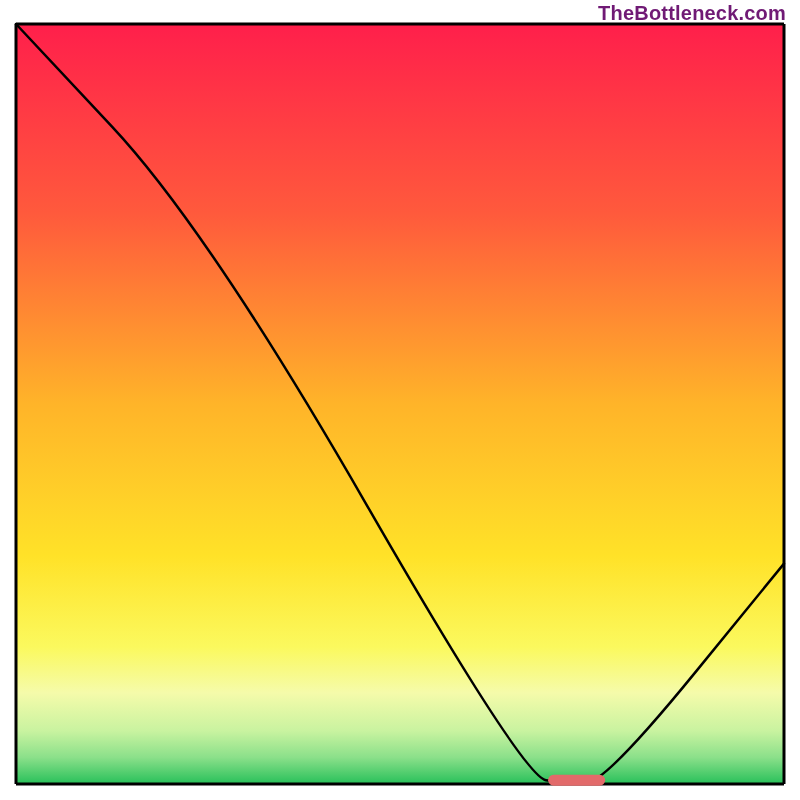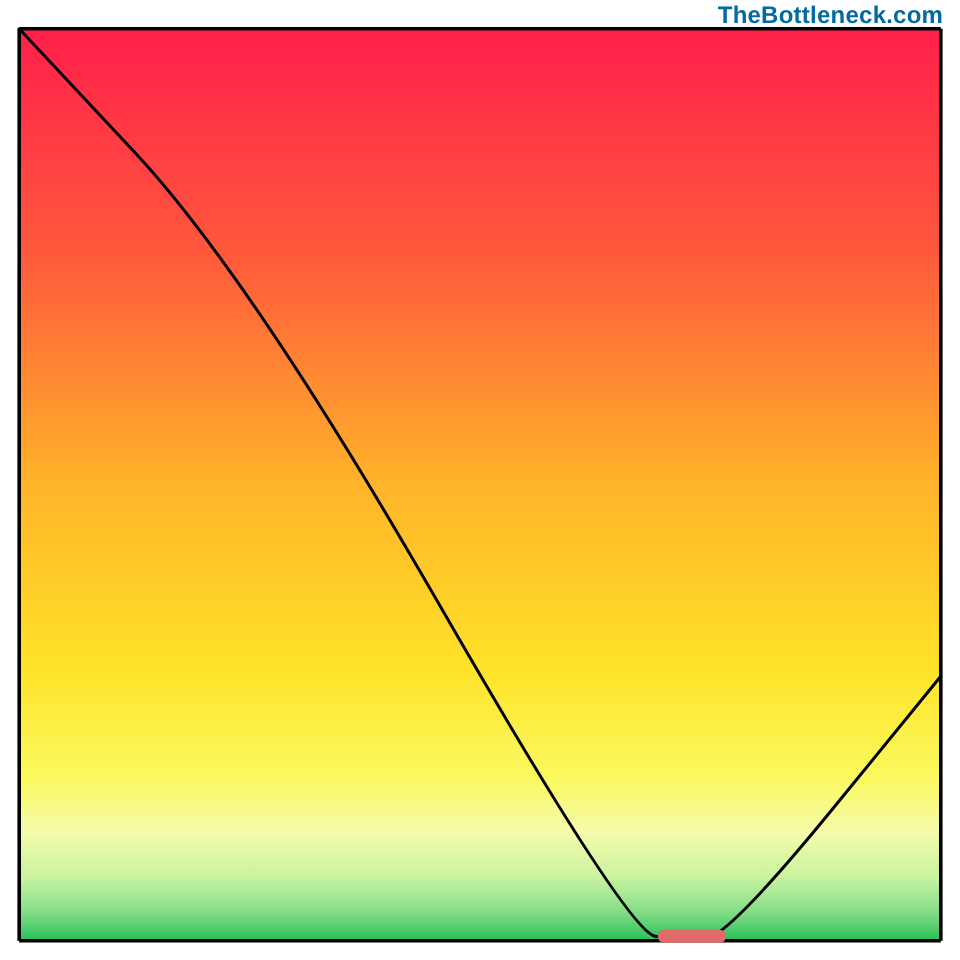--- a/index.html
+++ b/index.html
@@ -15,21 +15,21 @@
     width: 800px;
     height: 800px;
   }
   .attribution {
     position: absolute;
     top: 2px;
     right: 14px;
     font-family: Arial, Helvetica, sans-serif;
     font-size: 20px;
     font-weight: 600;
-    color: #0369a1;
+    color: #701a75;
     letter-spacing: 0.2px;
   }
   svg {
     position: absolute;
     top: 22px;
     left: 10px;
     width: 780px;
     height: 768px;
   }
 </style>

